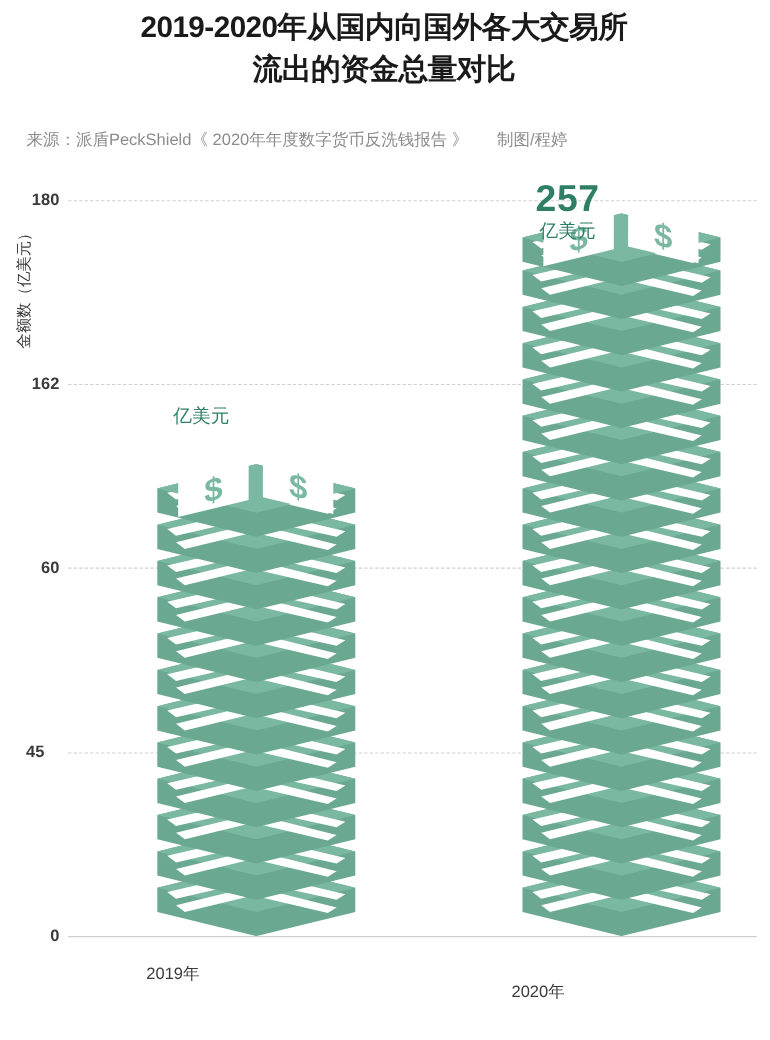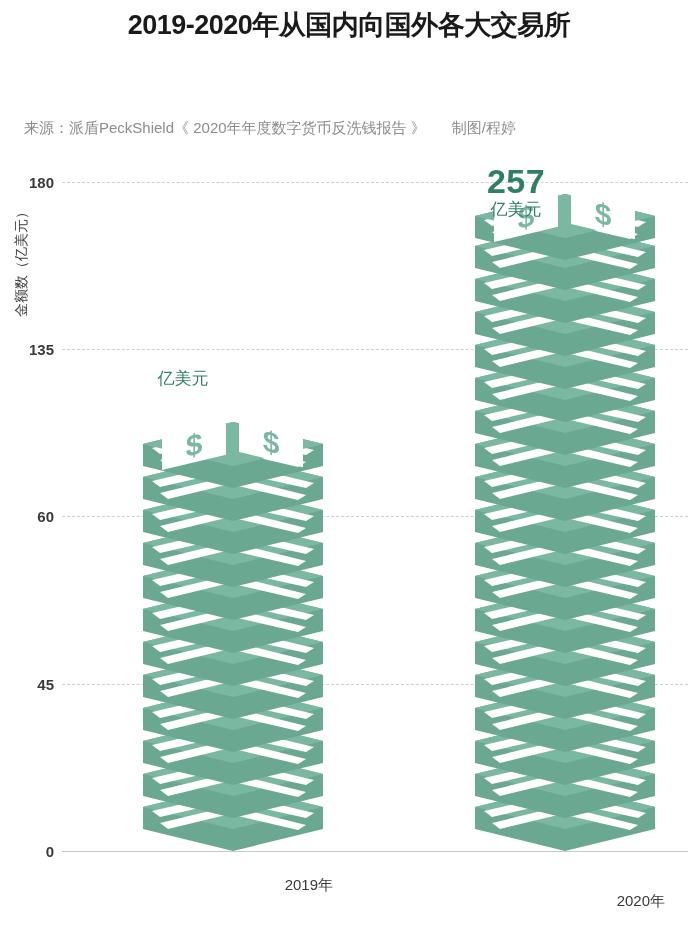--- a/index.html
+++ b/index.html
@@ -87,21 +87,21 @@
     color: #3a3a3a;
     transform: rotate(-90deg);
     transform-origin: center center;
     white-space: nowrap;
   }
 
   .xtick {
     position: absolute;
     top: 876px;
     width: 200px;
-    text-align: right;
+    text-align: left;
     font-size: 15px;
     color: #3a3a3a;
   }
 
   
   .bar {
     position: absolute;
     bottom: 94px;   
   }
   .bar svg { display: block; }
@@ -125,38 +125,39 @@
     line-height: 22px;
   }
 </style>
 </head>
 <body>
 
 <div id="page">
 
   <div class="title-block">
     <div class="title-line">2019-2020年从国内向国外各大交易所</div>
+    <div class="title-line">流出的资金总量对比</div>
   </div>
 
   <div class="source-line">
     <span>来源：派盾PeckShield《 2020年年度数字货币反洗钱报告 》</span><span class="source-credit">制图/程婷</span>
   </div>
 
   <div class="plot">
 
     <div class="gridline" style="top:182px;"></div>
     <div class="gridline" style="top:349px;"></div>
     <div class="gridline" style="top:516px;"></div>
     <div class="gridline" style="top:684px;"></div>
     <div class="gridline baseline" style="top:851px;"></div>
 
     <div class="ytick" style="top:182px;">180</div>
-    <div class="ytick" style="top:349px;">135</div>
+    <div class="ytick" style="top:349px;">162</div>
     <div class="ytick" style="top:516px;">60</div>
-    <div class="ytick" style="top:684px;">45</div>
+    <div class="ytick" style="top:684px;text-align:center;">45</div>
     <div class="ytick" style="top:851px;">0</div>
 
     <div class="yaxis-title">金额数（亿美元）</div>
 
     <div class="bar" style="left:138px;">
       <svg width="190" height="432" viewBox="0 0 190 432">
         <defs>
 
           <g id="bundle19">
 

